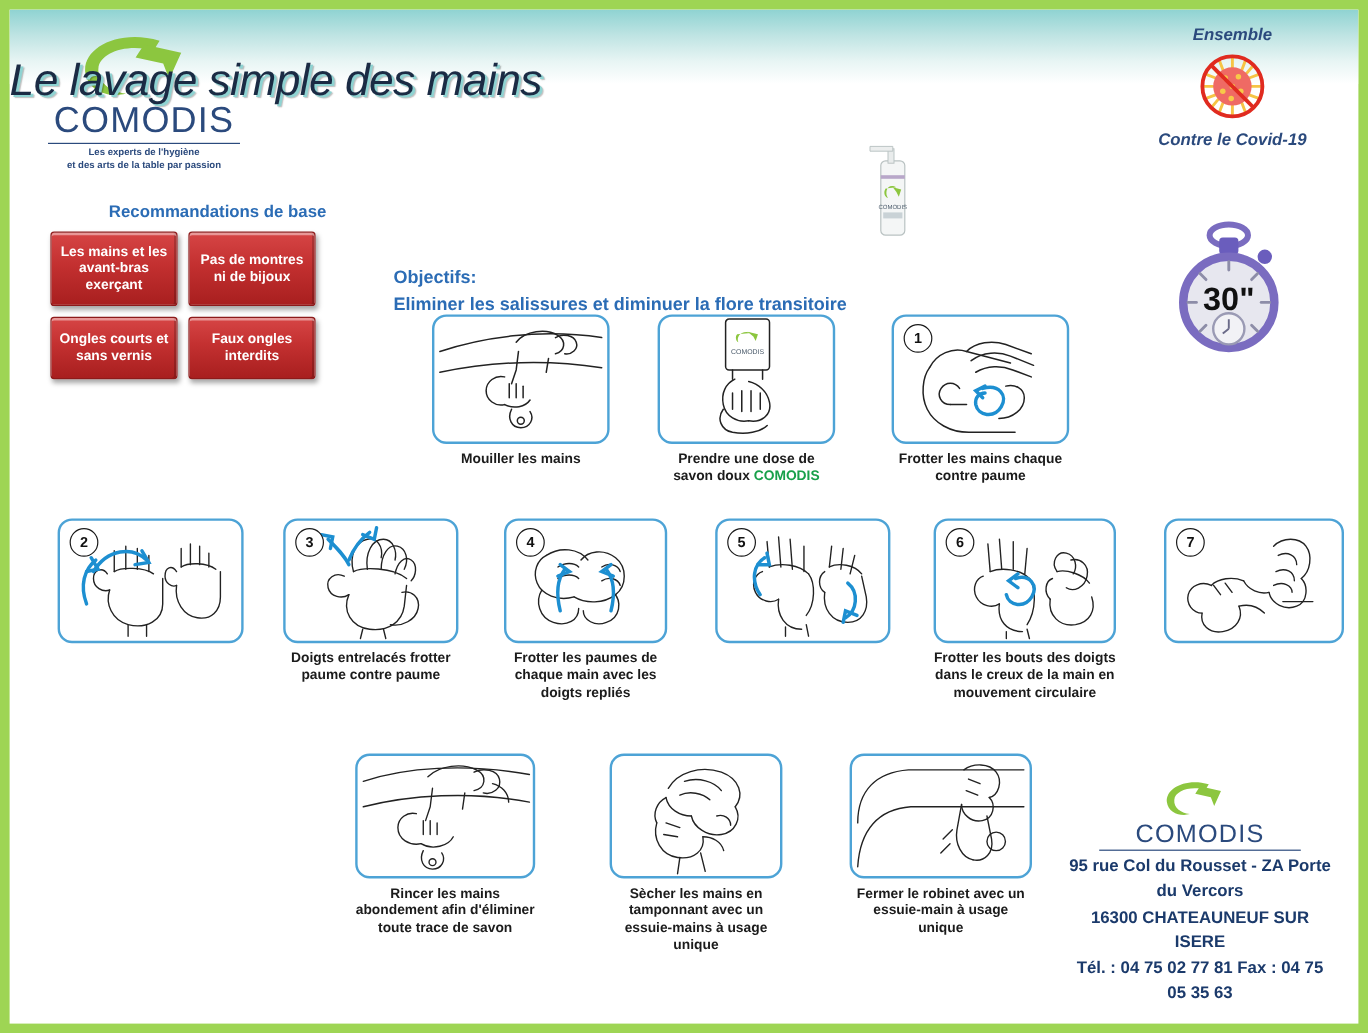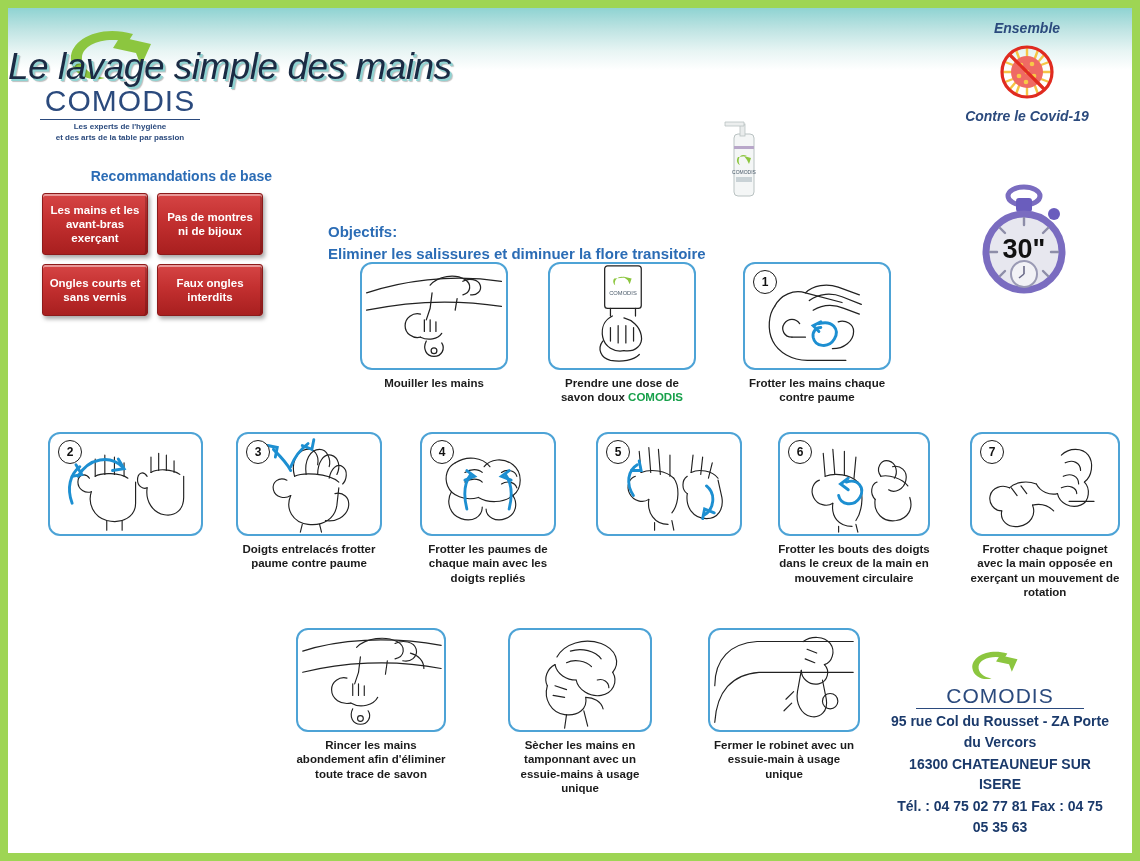--- a/index.html
+++ b/index.html
@@ -453,21 +453,20 @@
             <path d="M30 80 C28 90 36 98 48 96 C60 94 66 84 62 74"></path>
             <path d="M62 74 C70 72 78 74 84 80"></path>
             <path d="M96 30 C104 26 112 30 112 38"></path>
             <path d="M94 44 C102 40 110 44 110 52"></path>
             <path d="M92 56 C100 52 108 56 108 62"></path>
             <path d="M100 70 L126 70"></path>
             <path d="M40 56 L46 64 M50 54 L56 62"></path>
           </g>
         </svg>
       </div>
-      <div class="cap">Frotter chaque poignet avec la main opposée en exerçant un mouvement de rotation</div>
     </div>
   </div>
 
   <div id="row3">
     <div class="card" style="left:288px;top:620px;width:150px;">
       <div class="frame">
         <svg class="art" viewBox="0 0 150 104">
           <g fill="none" stroke="#222" stroke-width="1.2" stroke-linecap="round" stroke-linejoin="round">
             <path d="M4 22 C40 10 92 6 148 16"></path>
             <path d="M4 44 C44 34 96 30 148 40"></path>

